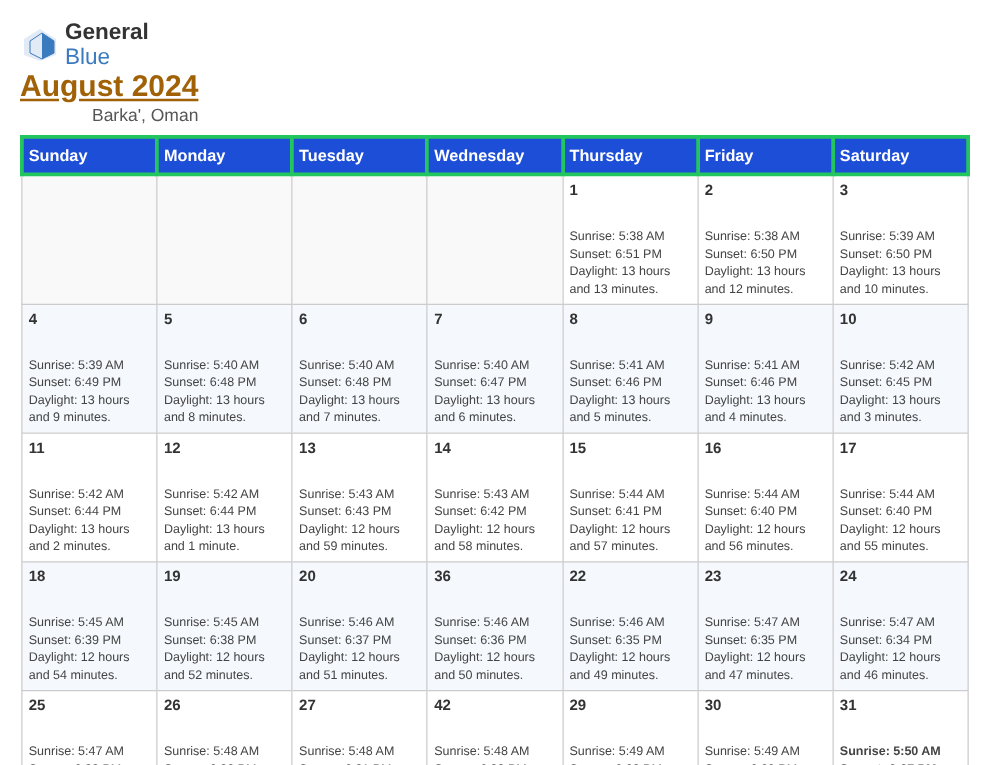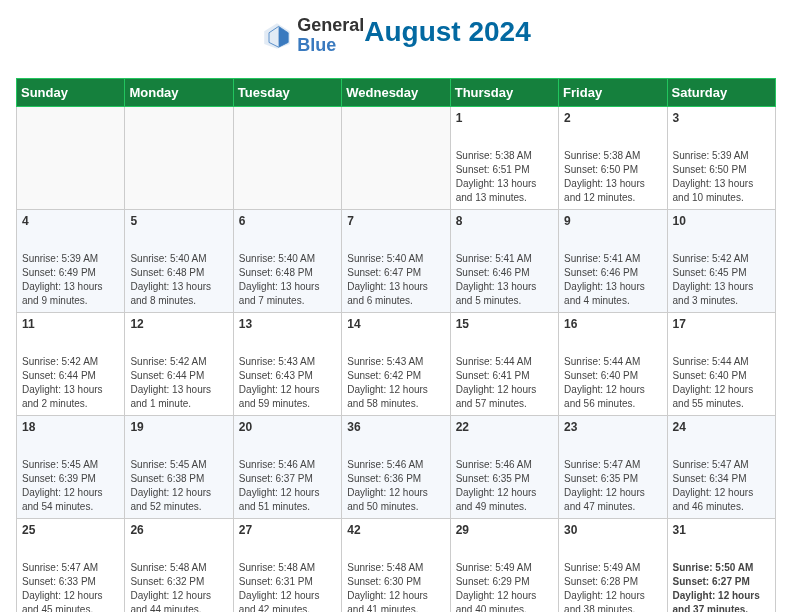--- a/index.html
+++ b/index.html
@@ -5,72 +5,74 @@
     * { box-sizing: border-box; margin: 0; padding: 0; }
     body {
       font-family: Arial, sans-serif;
       background: #fff;
       width: 792px;
       min-height: 612px;
       padding: 16px;
     }
     .header {
       display: flex;
-      justify-content: center;
+      justify-content: space-between;
       align-items: flex-start;
-      margin-bottom: 22px;
+      margin-bottom: 8px;
+      flex-direction: column;
     }
     .logo {
       display: flex;
       align-items: center;
     }
     .logo-text {
       display: flex;
       flex-direction: column;
       line-height: 1.1;
     }
     .logo-general {
       font-size: 18px;
       font-weight: bold;
       color: #333;
     }
     .logo-blue {
       font-size: 18px;
-      font-weight: bold;
+      font-weight: normal;
       color: #3a7abf;
     }
     .logo-icon {
       width: 32px;
       height: 32px;
       margin-right: 4px;
     }
     .title-section {
       text-align: right;
     }
     .month-year {
-      font-size: 28px;
+      font-size: 24px;
       font-weight: bold;
-      color: #0369a1;
+      color: #a16207;
+      text-decoration: underline;
     }
     .location {
       font-size: 14px;
       color: #555;
     }
     table {
       width: 100%;
       border-collapse: collapse;
     }
     th {
-      background-color: #15803d;
+      background-color: #1d4ed8;
       color: #fff;
       font-size: 13px;
       font-weight: bold;
       padding: 6px 4px;
       text-align: left;
-      border: 1px solid #22c55e;
+      border: 3px solid #22c55e;
     }
     td {
       border: 1px solid #ccc;
       vertical-align: top;
       padding: 4px 5px;
       width: calc(100% / 7);
       min-height: 80px;
       font-size: 10.5px;
       color: #333;
       background: #fff;
@@ -104,20 +106,21 @@
       <polygon points="22,8 34,16 34,28 22,34" fill="#3a7abf"></polygon>
       <polygon points="22,8 10,16 10,28 22,34 34,28 34,16" fill="none" stroke="#3a7abf" stroke-width="1"></polygon>
     </svg>
     <div class="logo-text">
       <span class="logo-general">General</span>
       <span class="logo-blue">Blue</span>
     </div>
   </div>
   <div class="title-section">
     <div class="month-year">August 2024</div>
+    <div class="location">Barka', Oman</div>
   </div>
 </div>
 
 <table>
   <thead>
     <tr>
     <th>Sunday</th>
         <th>Monday</th>
         <th>Tuesday</th>
         <th>Wednesday</th>

